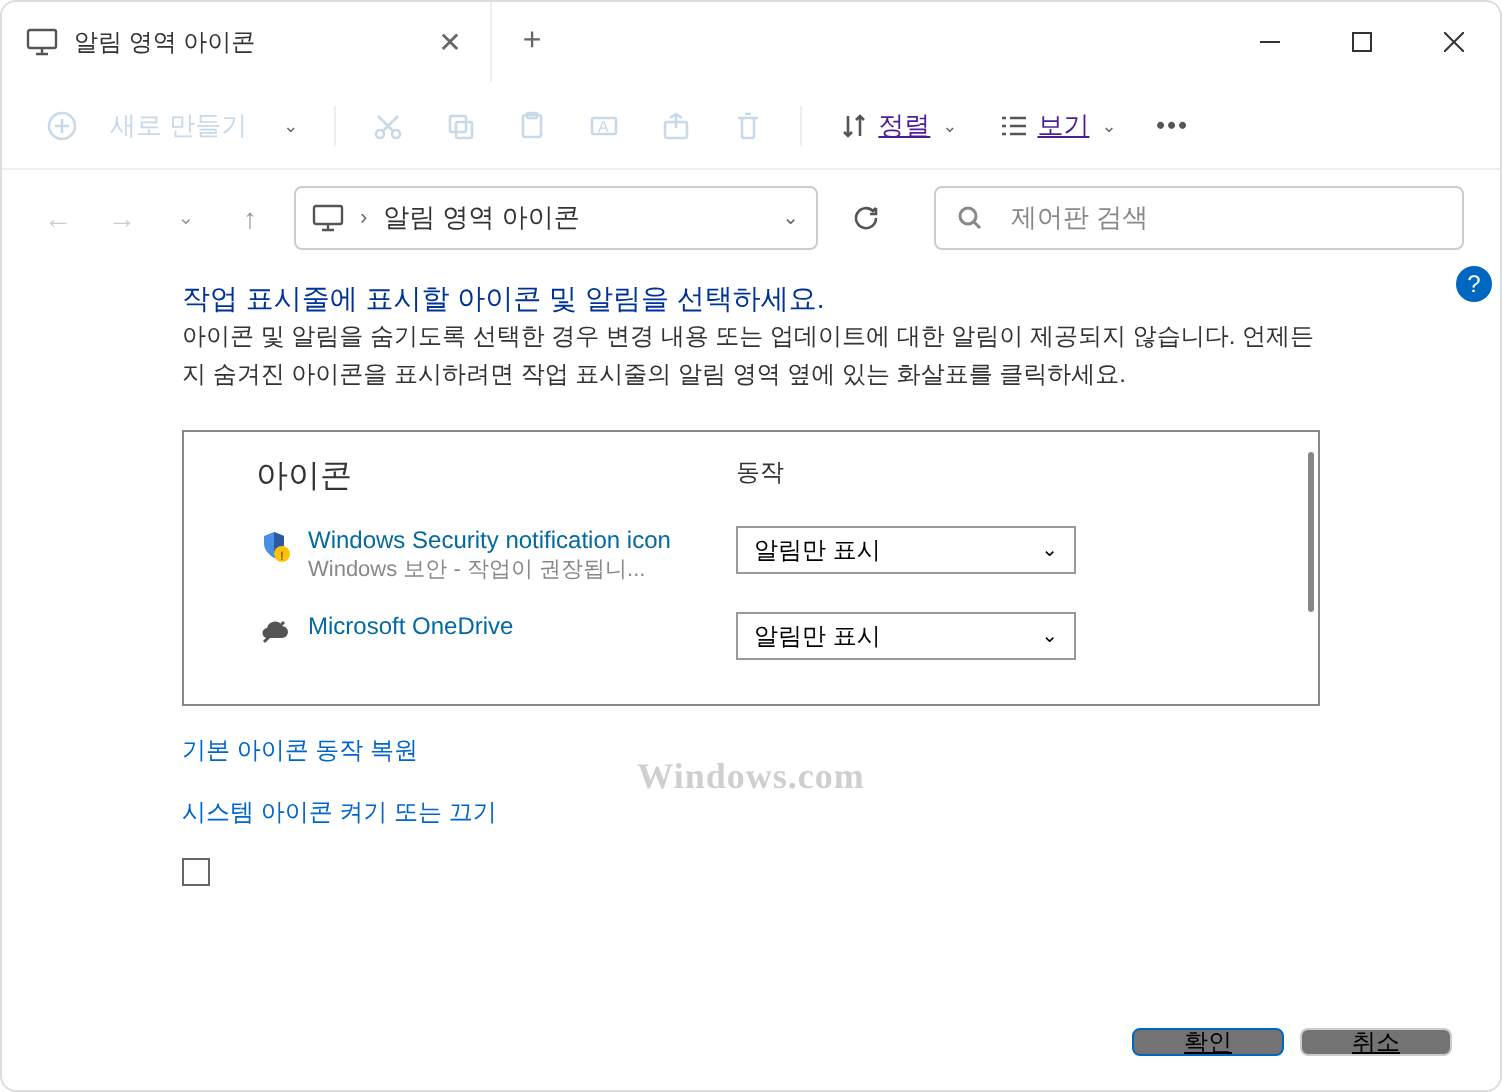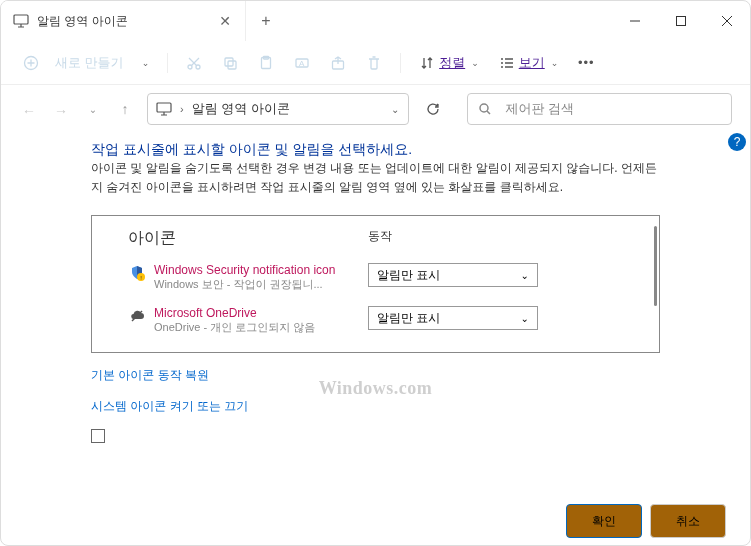--- a/index.html
+++ b/index.html
@@ -45,33 +45,33 @@
     .desc { font-size: 12px; color: #333; line-height: 1.6; margin-bottom: 18px; }
     
     .icon-table { border: 1px solid #888; padding: 0; height: 138px; position: relative; overflow: hidden; }
     .table-inner { padding: 12px 36px 0 36px; }
     .table-header { display: flex; margin-bottom: 14px; }
     .col-icon { width: 240px; font-size: 16px; color: #333; }
     .col-action { font-size: 12px; color: #333; }
     .table-row { display: flex; align-items: flex-start; margin-bottom: 14px; }
     .row-icon { width: 18px; margin-right: 8px; display: flex; align-items: center; justify-content: center; margin-top: 2px; }
     .row-info { width: 214px; }
-    .row-title { font-size: 12px; color: #be185d; }
+    .row-title { font-size: 12px; color: #0369a1; }
     .row-sub { font-size: 11px; color: #888; }
     .row-select { flex: 1; max-width: 170px; height: 24px; border: 1px solid #999; display: flex; align-items: center; padding: 0 8px; font-size: 12px; justify-content: space-between; }
     .scroll-track { position: absolute; right: 0; top: 0; width: 14px; height: 100%; }
     .scroll-thumb { position: absolute; right: 2px; top: 10px; width: 3px; height: 80px; background: #888; border-radius: 2px; }
     
     .link { color: #0066cc; font-size: 12px; margin-top: 14px; display: block; }
     .checkbox-row { display: flex; align-items: center; gap: 6px; margin-top: 14px; font-size: 12px; }
     .checkbox { width: 14px; height: 14px; border: 1px solid #666; }
     
     
     .footer { height: 48px; display: flex; align-items: center; justify-content: flex-end; padding: 0 24px; gap: 8px; }
-    .btn { min-width: 76px; height: 34px; border: 1px solid #ccc; border-radius: 4px; background: #a16207; font-size: 12px; display: flex; align-items: center; justify-content: center; }
+    .btn { min-width: 76px; height: 14px; border: 1px solid #ccc; border-radius: 4px; background: #737373; font-size: 12px; display: flex; align-items: center; justify-content: center; text-decoration: underline; }
     .btn.primary { border-color: #0067c0; }
     
     .watermark { position: absolute; left: 50%; top: 245px; transform: translateX(-50%); font-size: 18px; font-weight: bold; color: #bbb; text-shadow: 1px 1px 0 #fff, -1px -1px 0 #fff; pointer-events: none; opacity: 0.7; letter-spacing: 0.5px; font-family: Georgia, serif; }
     
     svg { display: block; }
   </style>
 </head>
 <body>
 
 <div class="titlebar">
@@ -263,21 +263,20 @@
       </div>
       <div class="table-row">
         <div class="row-icon">
             <svg width="16" height="16">
               <path d="M12 11a3 3 0 000-6 4 4 0 00-7.5 1A2.5 2.5 0 005 11h7z" fill="#555"></path>
               <line x1="3" y1="13" x2="13" y2="3" stroke="#555" stroke-width="1.5"></line>
             </svg>
           </div>
         <div class="row-info">
           <div class="row-title">Microsoft OneDrive</div>
-          <div class="row-sub">OneDrive - 개인 로그인되지 않음</div>
         </div>
         <div class="row-select">
           <span>알림만 표시</span>
           <span style="font-size:10px;">⌄</span>
         </div>
       </div>
     </div>
     <div class="scroll-track">
         <div class="scroll-thumb"></div>
       </div>

